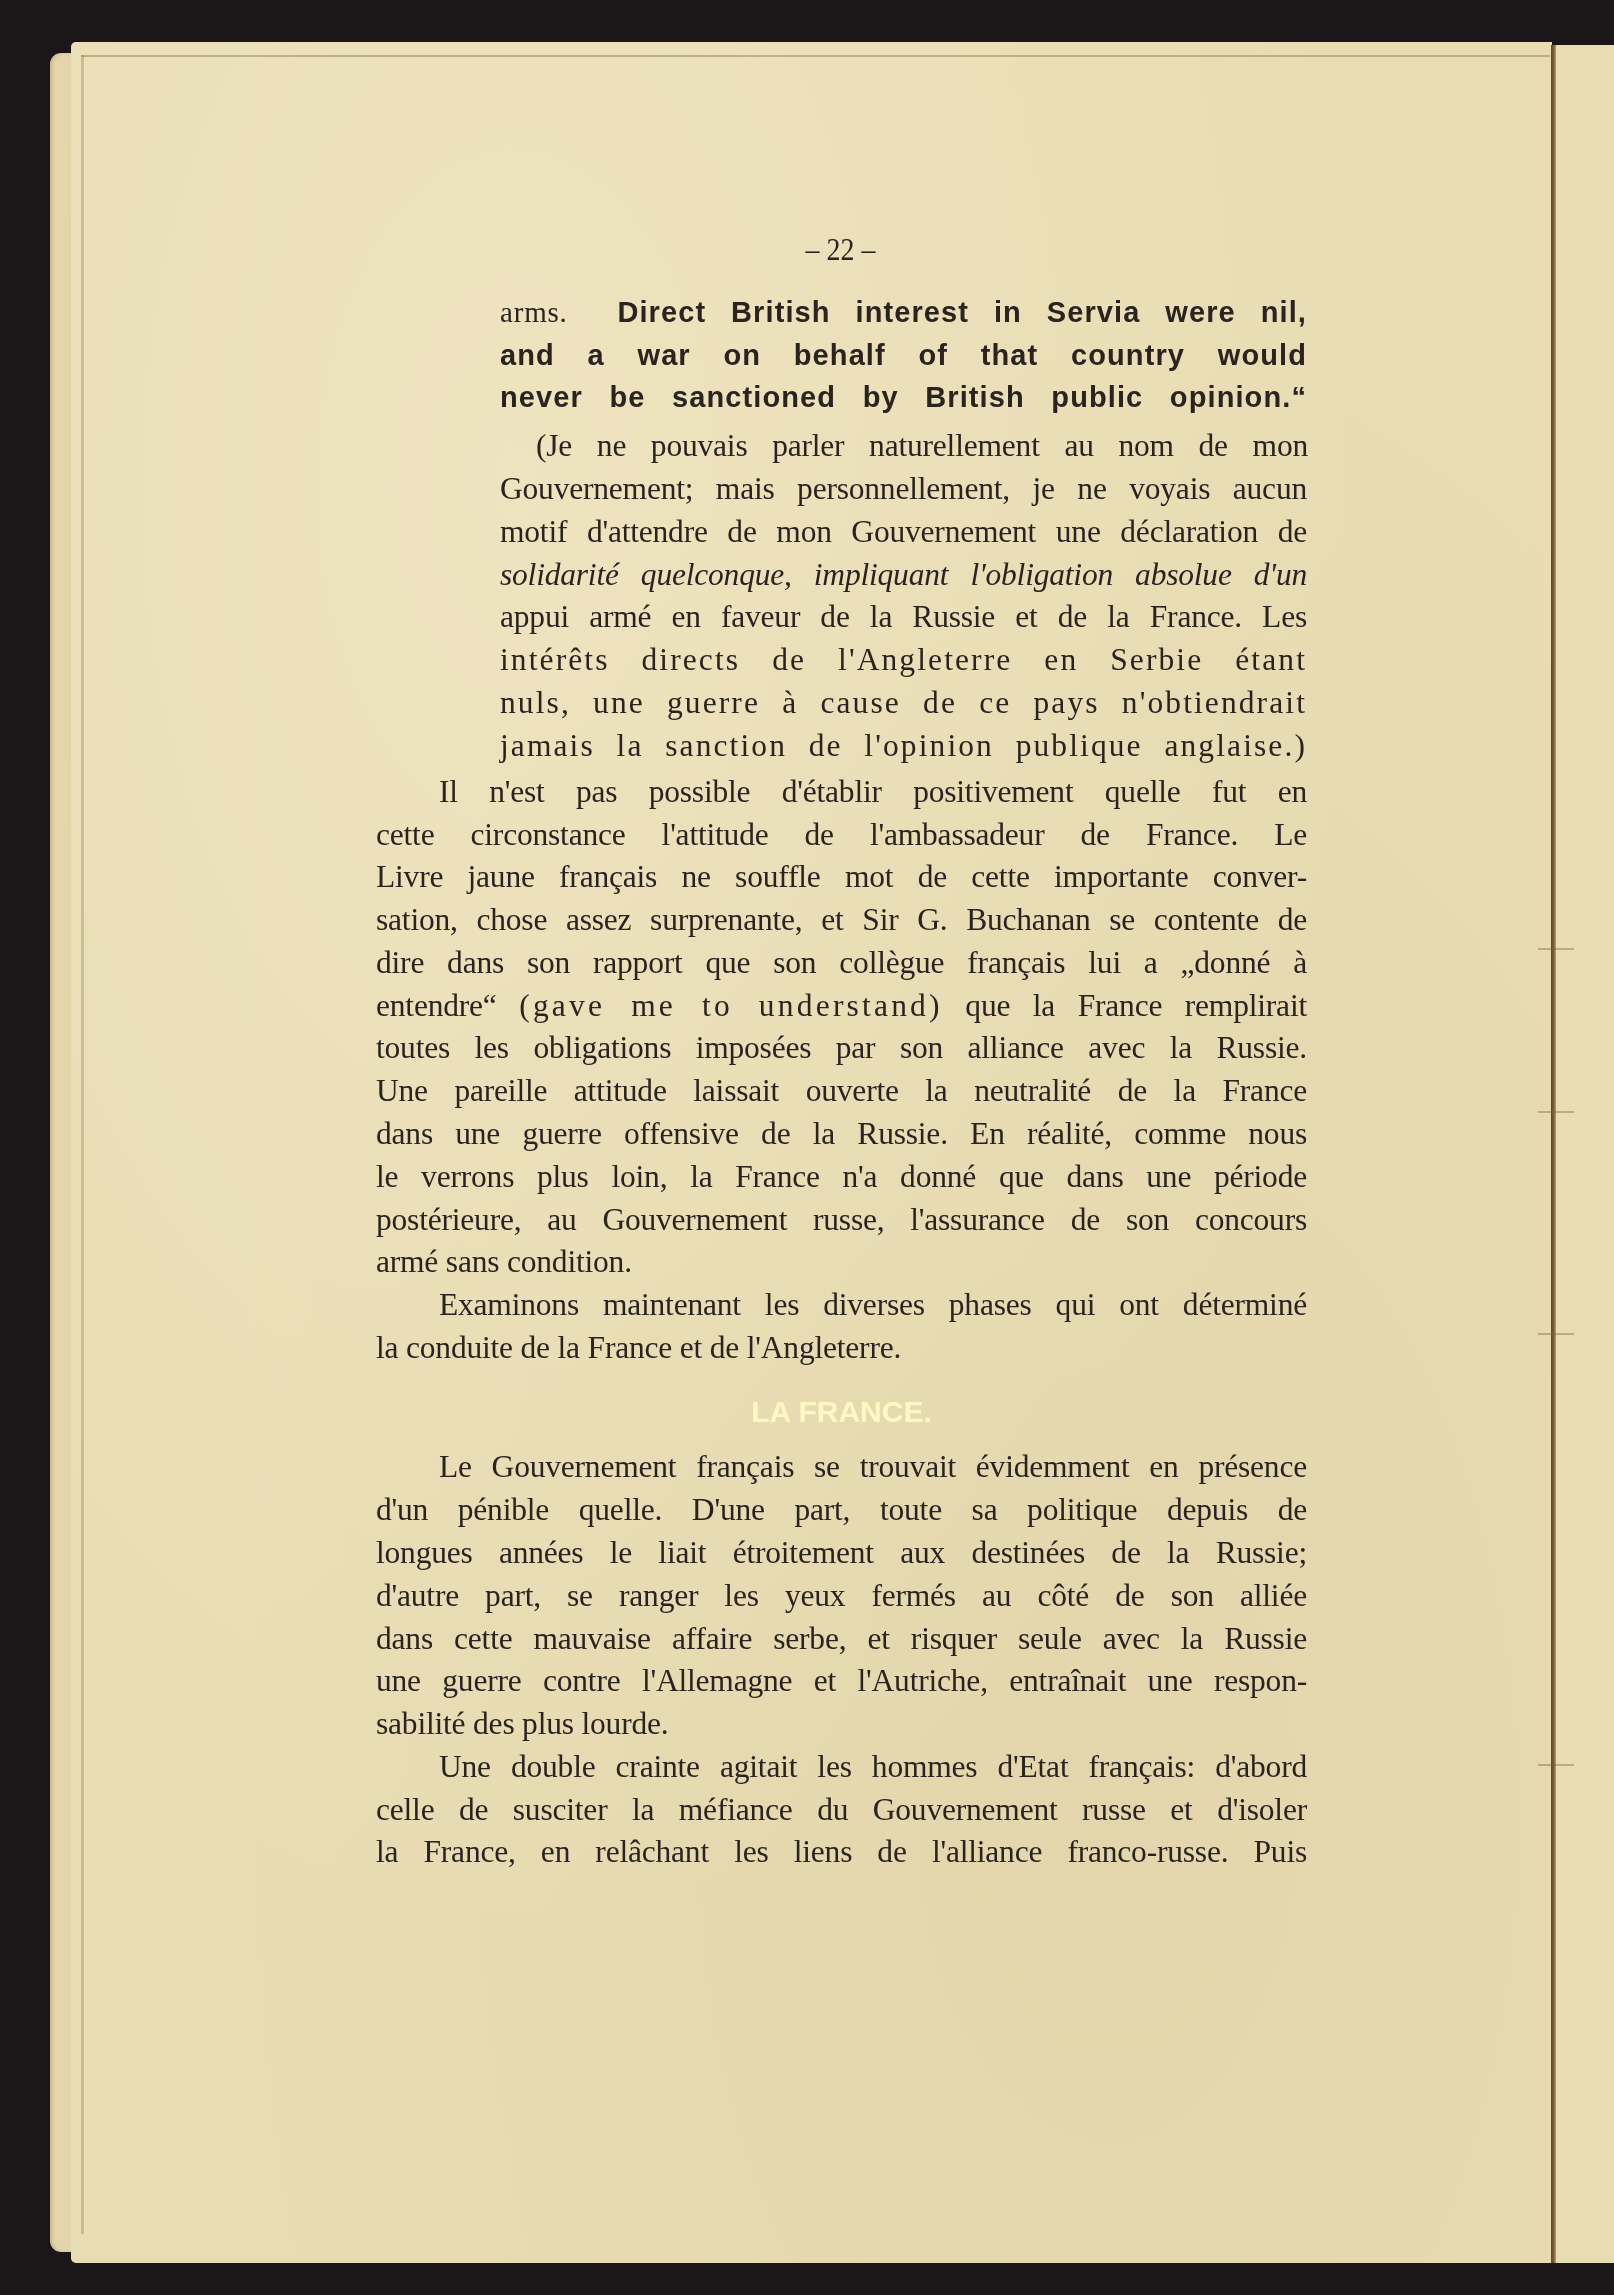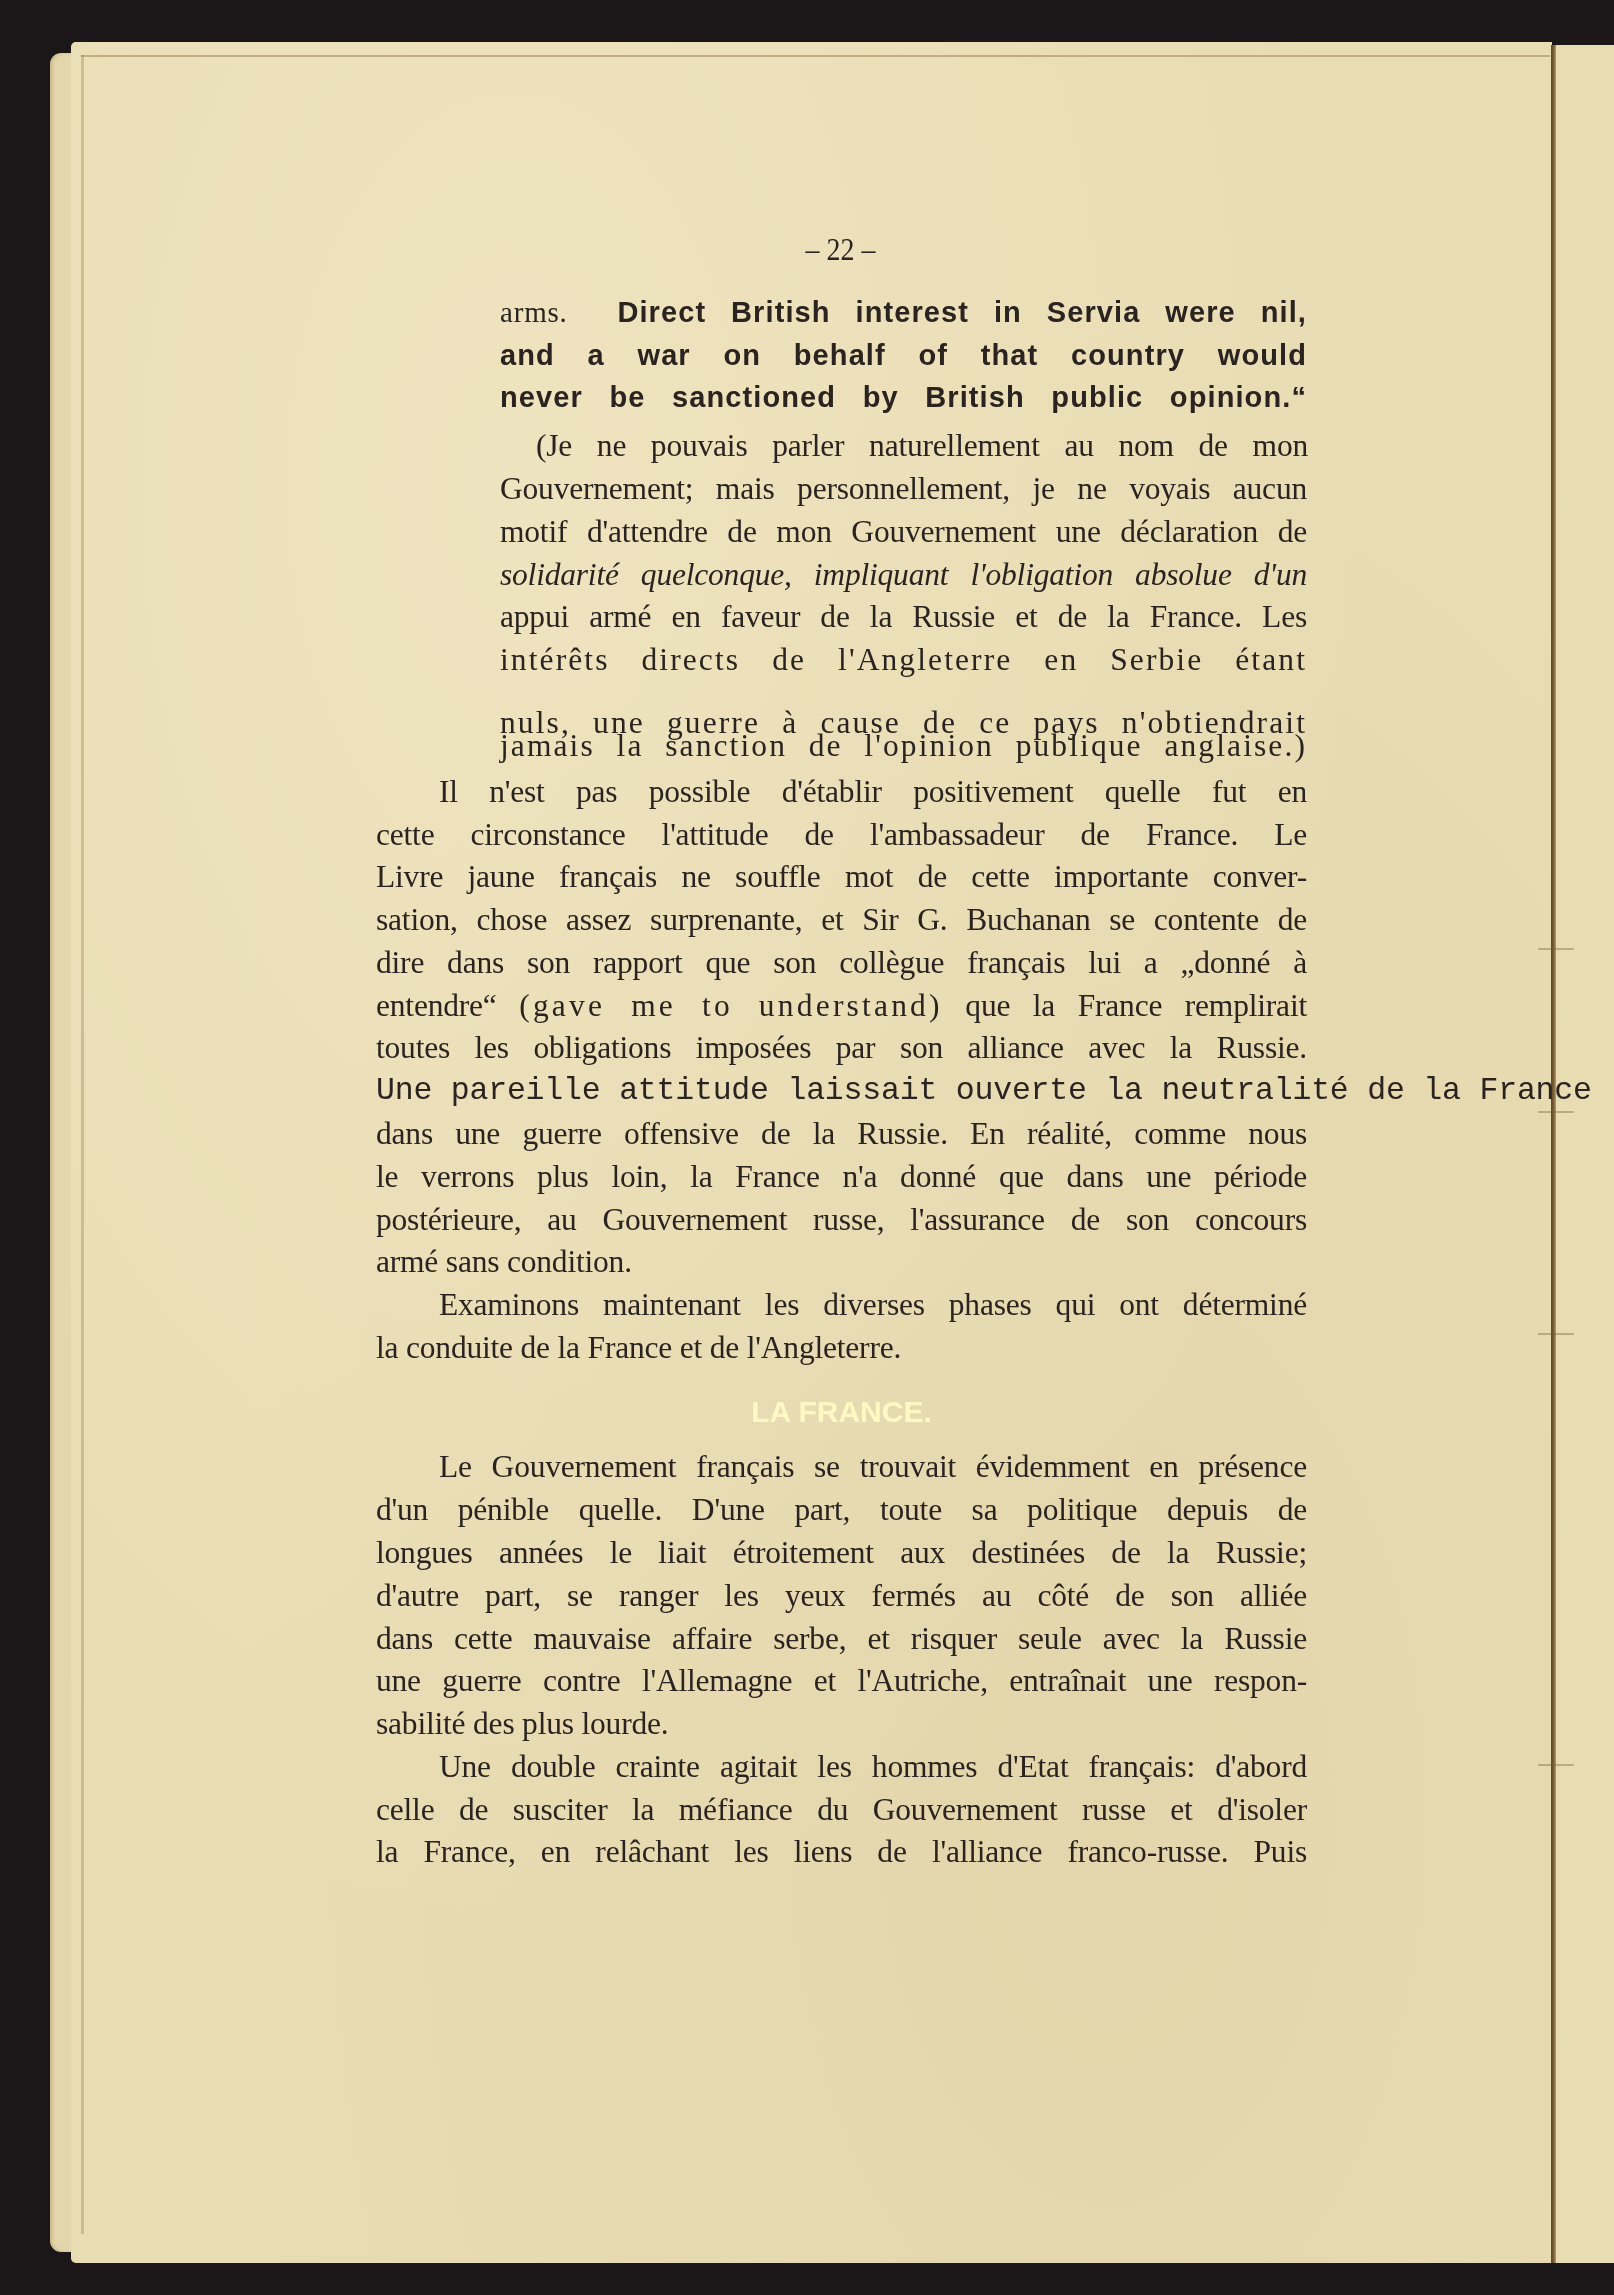--- a/index.html
+++ b/index.html
@@ -160,35 +160,35 @@
   </div>
   <div class="line bold" style="top:334px; left:124px; width:807px; word-spacing:11.3px;">and a war on behalf of that country would</div>
   <div class="line bold" style="top:376px; left:124px; width:807px;">never be sanctioned by British public opinion.“</div>
 
   <div class="line" style="top:425px; left:160px; width:772px;">(Je ne pouvais parler naturellement au nom de mon</div>
   <div class="line" style="top:468px; left:124px; width:807px;">Gouvernement; mais personnellement, je ne voyais aucun</div>
   <div class="line" style="top:511px; left:124px; width:807px;">motif d'attendre de mon Gouvernement une déclaration de</div>
   <div class="line" style="top:554px; left:124px; width:807px;font-style:italic;">solidarité quelconque, impliquant l'obligation absolue d'un</div>
   <div class="line" style="top:596px; left:124px; width:807px;">appui armé en faveur de la Russie et de la France. Les</div>
   <div class="line spaced" style="top:639px; left:124px; width:807px;">intérêts directs de l'Angleterre en Serbie étant</div>
-  <div class="line spaced" style="top:682px; left:124px; width:807px;margin-top:20px;">nuls, une guerre à cause de ce pays n'obtiendrait</div>
+  <div class="line spaced" style="top:682px; left:124px; width:807px;">nuls, une guerre à cause de ce pays n'obtiendrait</div>
   <div class="line spaced" style="top:725px; left:124px; width:807px;">jamais la sanction de l'opinion publique anglaise.)</div>
 
   <div class="line" style="top:771px; left:63px; width:868px;">Il n'est pas possible d'établir positivement quelle fut en</div>
   <div class="line" style="top:814px; left:0; width:931px;">cette circonstance l'attitude de l'ambassadeur de France. Le</div>
   <div class="line" style="top:856px; left:0; width:931px;">Livre jaune français ne souffle mot de cette importante conver-</div>
   <div class="line" style="top:899px; left:0; width:931px;">sation, chose assez surprenante, et Sir G. Buchanan se contente de</div>
   <div class="line" style="top:942px; left:0; width:931px;">dire dans son rapport que son collègue français lui a „donné à</div>
   <div class="line" style="top:985px; left:0; width:931px;">
     <span>entendre“ </span>
     <span class="spaced-inline">(gave me to understand)</span>
     <span> que la France remplirait</span>
   </div>
   <div class="line" style="top:1027px; left:0; width:931px;">toutes les obligations imposées par son alliance avec la Russie.</div>
-  <div class="line" style="top:1070px; left:0; width:931px;font-family:Liberation Mono, monospace;">Une pareille attitude laissait ouverte la neutralité de la France</div>
+  <div class="line" style="top:1070px; left:0; width:931px;">Une pareille attitude laissait ouverte la neutralité de la France</div>
   <div class="line" style="top:1113px; left:0; width:931px;">dans une guerre offensive de la Russie. En réalité, comme nous</div>
   <div class="line" style="top:1156px; left:0; width:931px;">le verrons plus loin, la France n'a donné que dans une période</div>
   <div class="line" style="top:1199px; left:0; width:931px;">postérieure, au Gouvernement russe, l'assurance de son concours</div>
   <div class="line last" style="top:1241px; left:0; width:931px;">armé sans condition.</div>
 
   <div class="line" style="top:1284px; left:63px; width:868px;">Examinons maintenant les diverses phases qui ont déterminé</div>
   <div class="line last" style="top:1327px; left:0; width:931px;">la conduite de la France et de l'Angleterre.</div>
 
   <div class="heading" style="top:1395px;">LA FRANCE.</div>
 

